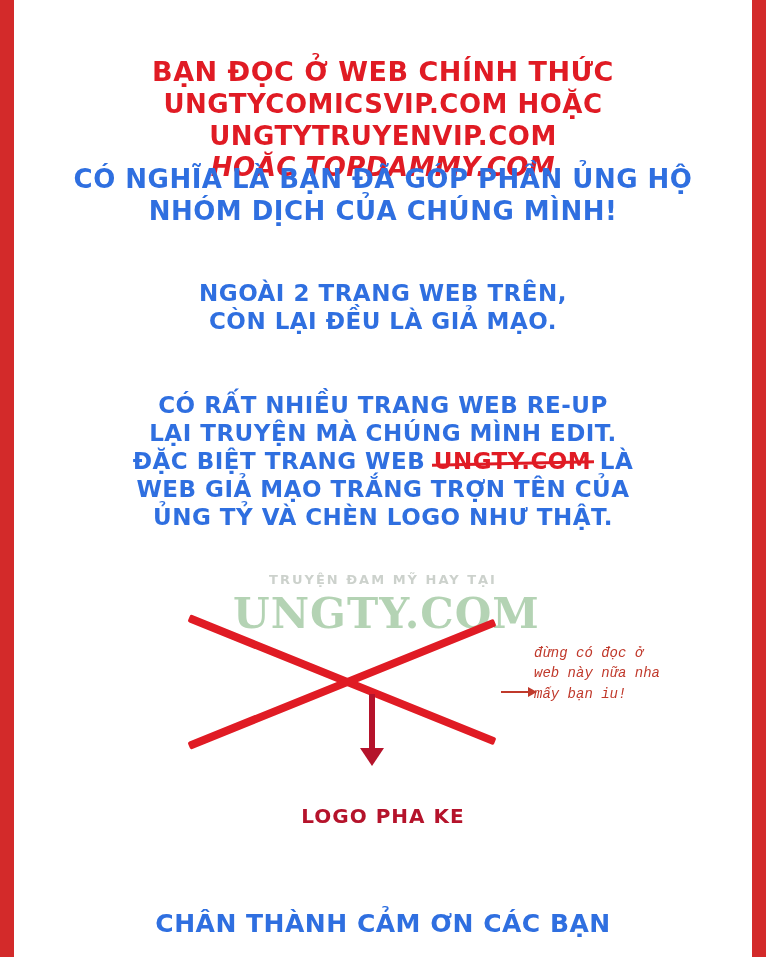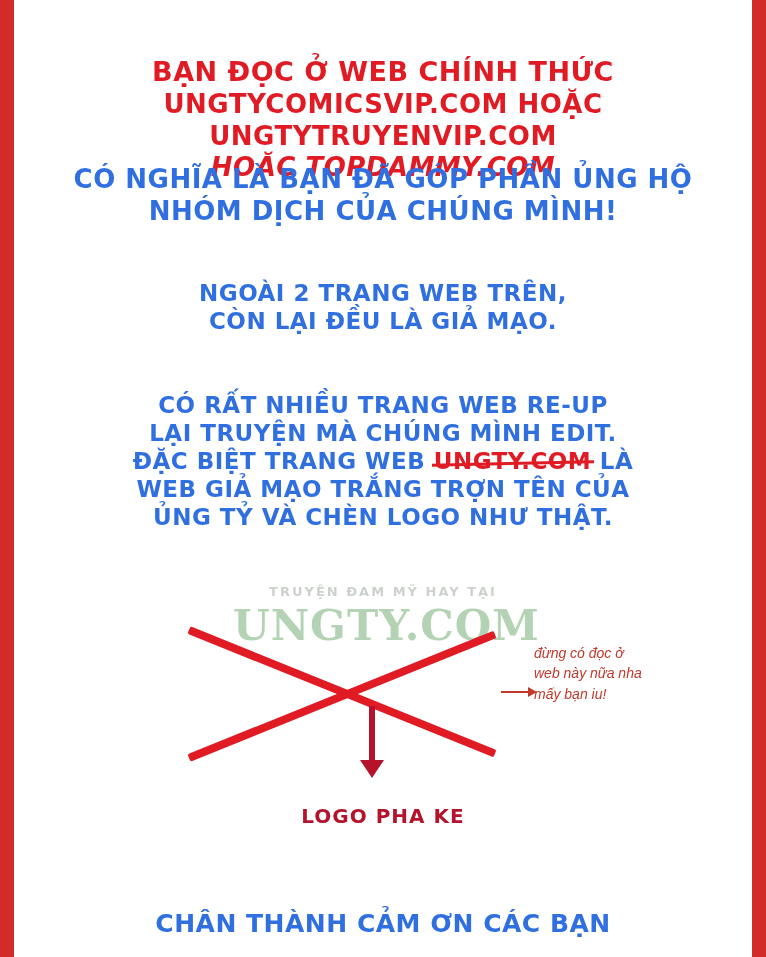--- a/index.html
+++ b/index.html
@@ -94,21 +94,21 @@
     height: 3px;
     background: #e01b24;
     transform: rotate(-1.2deg);
   }
 
   
   .logo-area {
     position: absolute;
     left: 0;
     right: 0;
-    top: 540px;
+    top: 528px;
     height: 200px;
   }
   .fake-logo {
     position: absolute;
     left: 50%;
     transform: translateX(-50%);
     top: 8px;
     width: 300px;
     text-align: center;
     opacity: 0.45;
@@ -179,21 +179,21 @@
     letter-spacing: 1px;
   }
 
   .handnote {
     position: absolute;
     left: 520px;
     top: 607px;
     width: 180px;
     font-size: 14px;
     color: #c0392b;
-    font-family: Liberation Sans, sans-serif;
+    font-family: Liberation Mono, monospace;
     line-height: 1.45;
     font-style: italic;
   }
   .hand-arrow {
     position: absolute;
     left: 487px;
     top: 655px;
     width: 34px;
     height: 2px;
     background: #c0392b;

